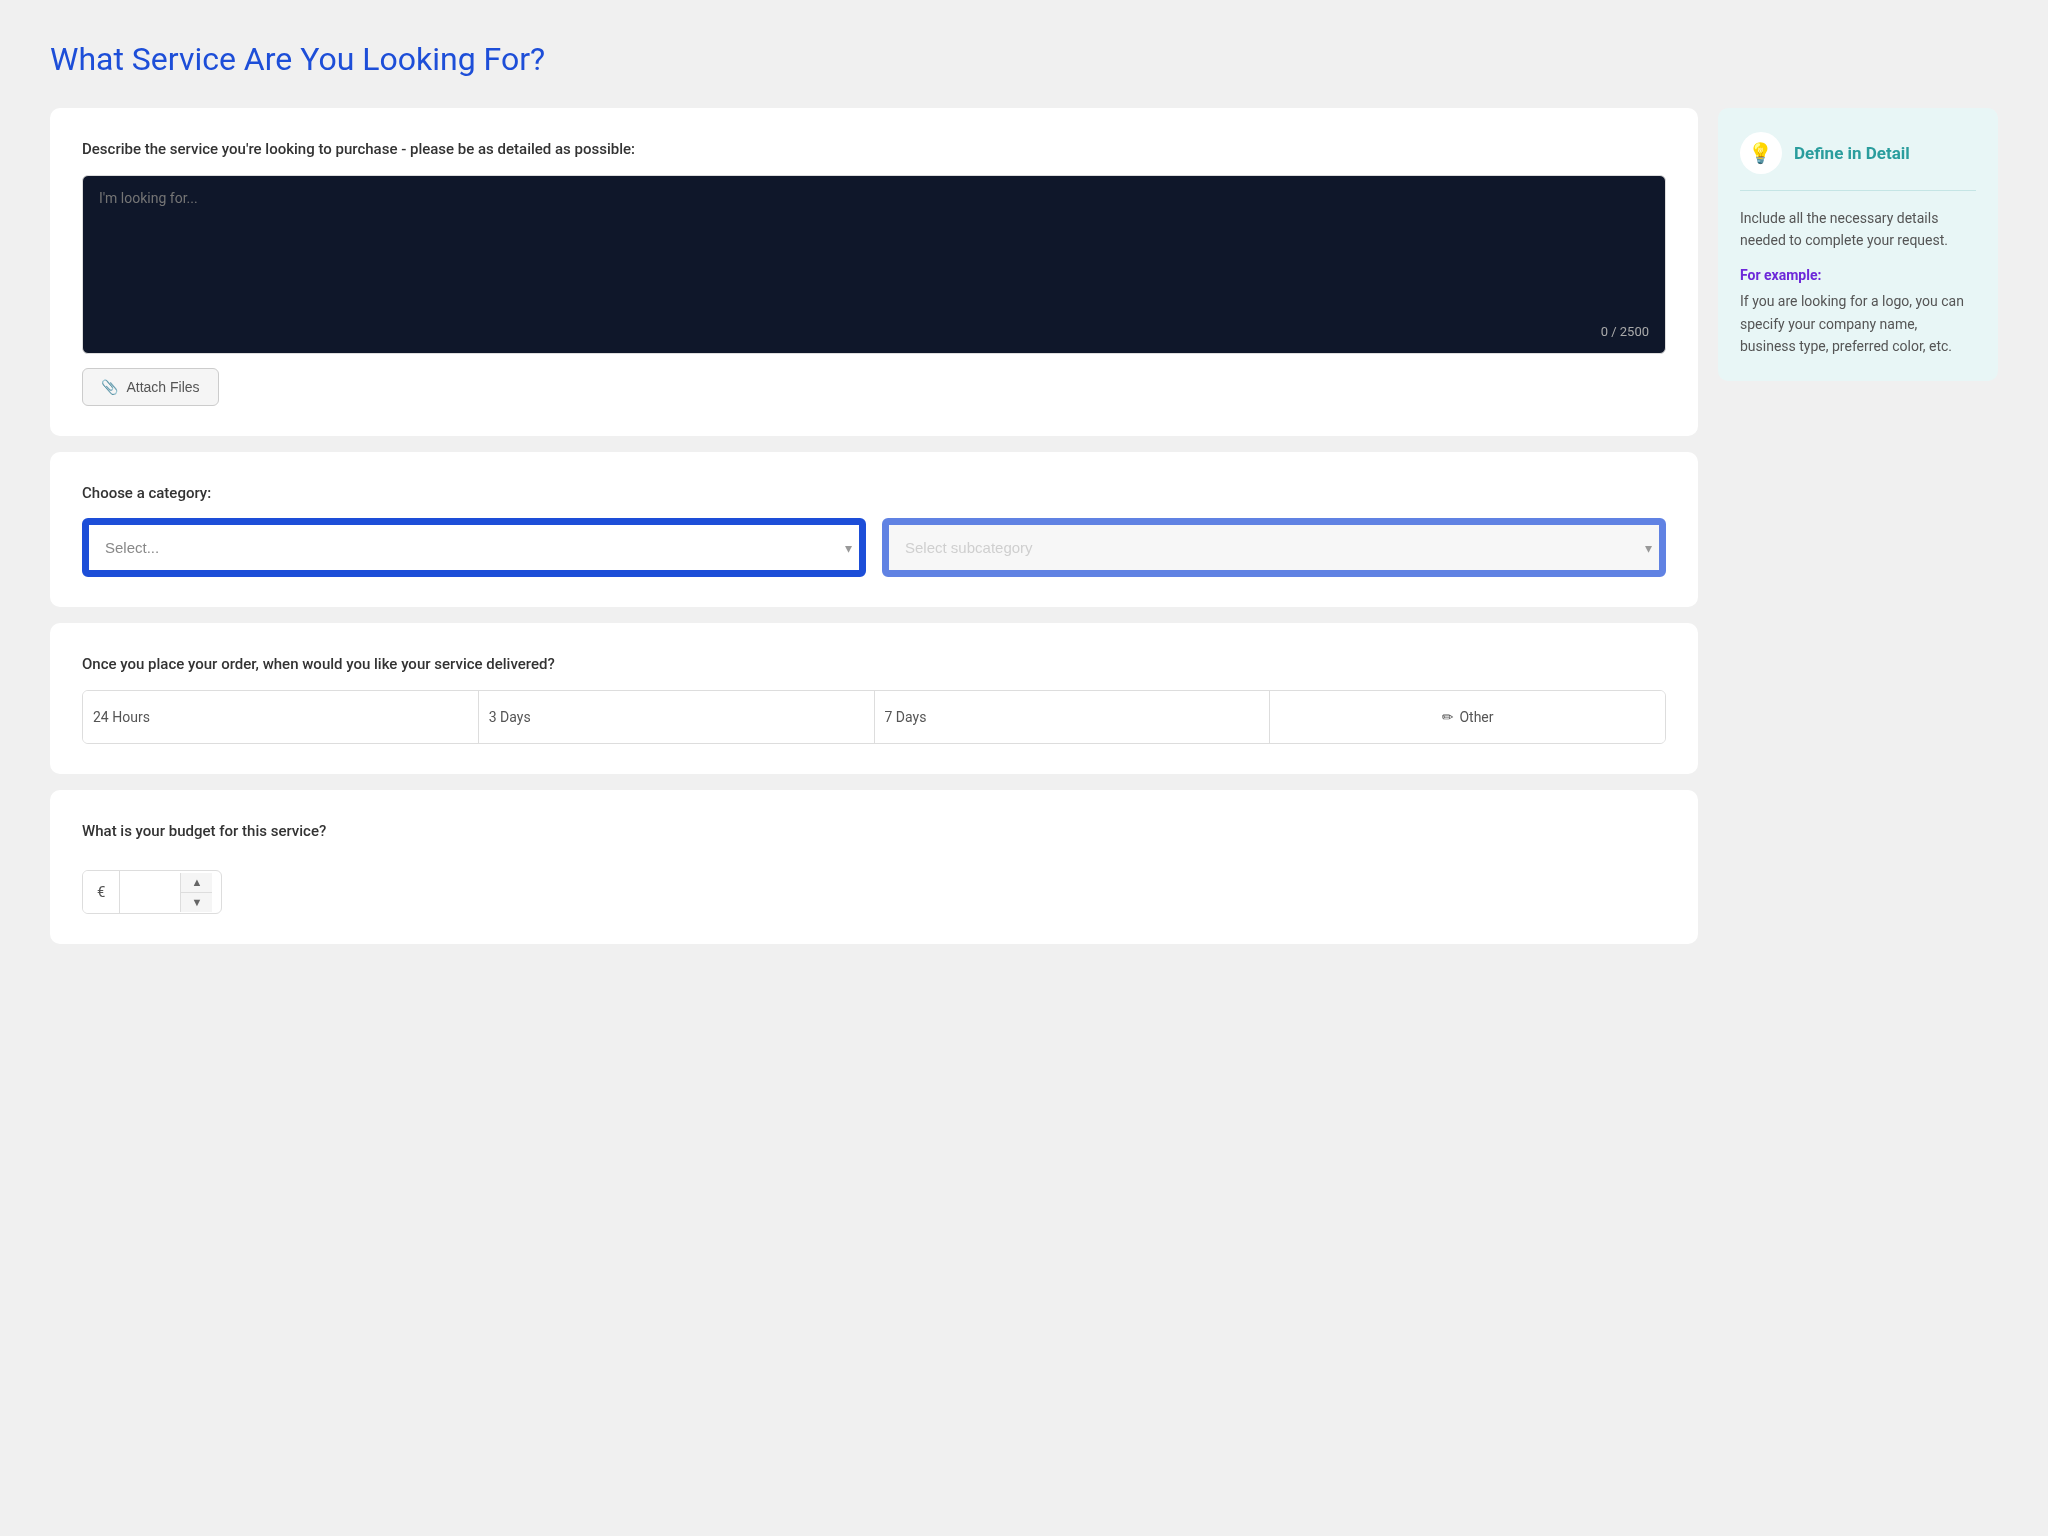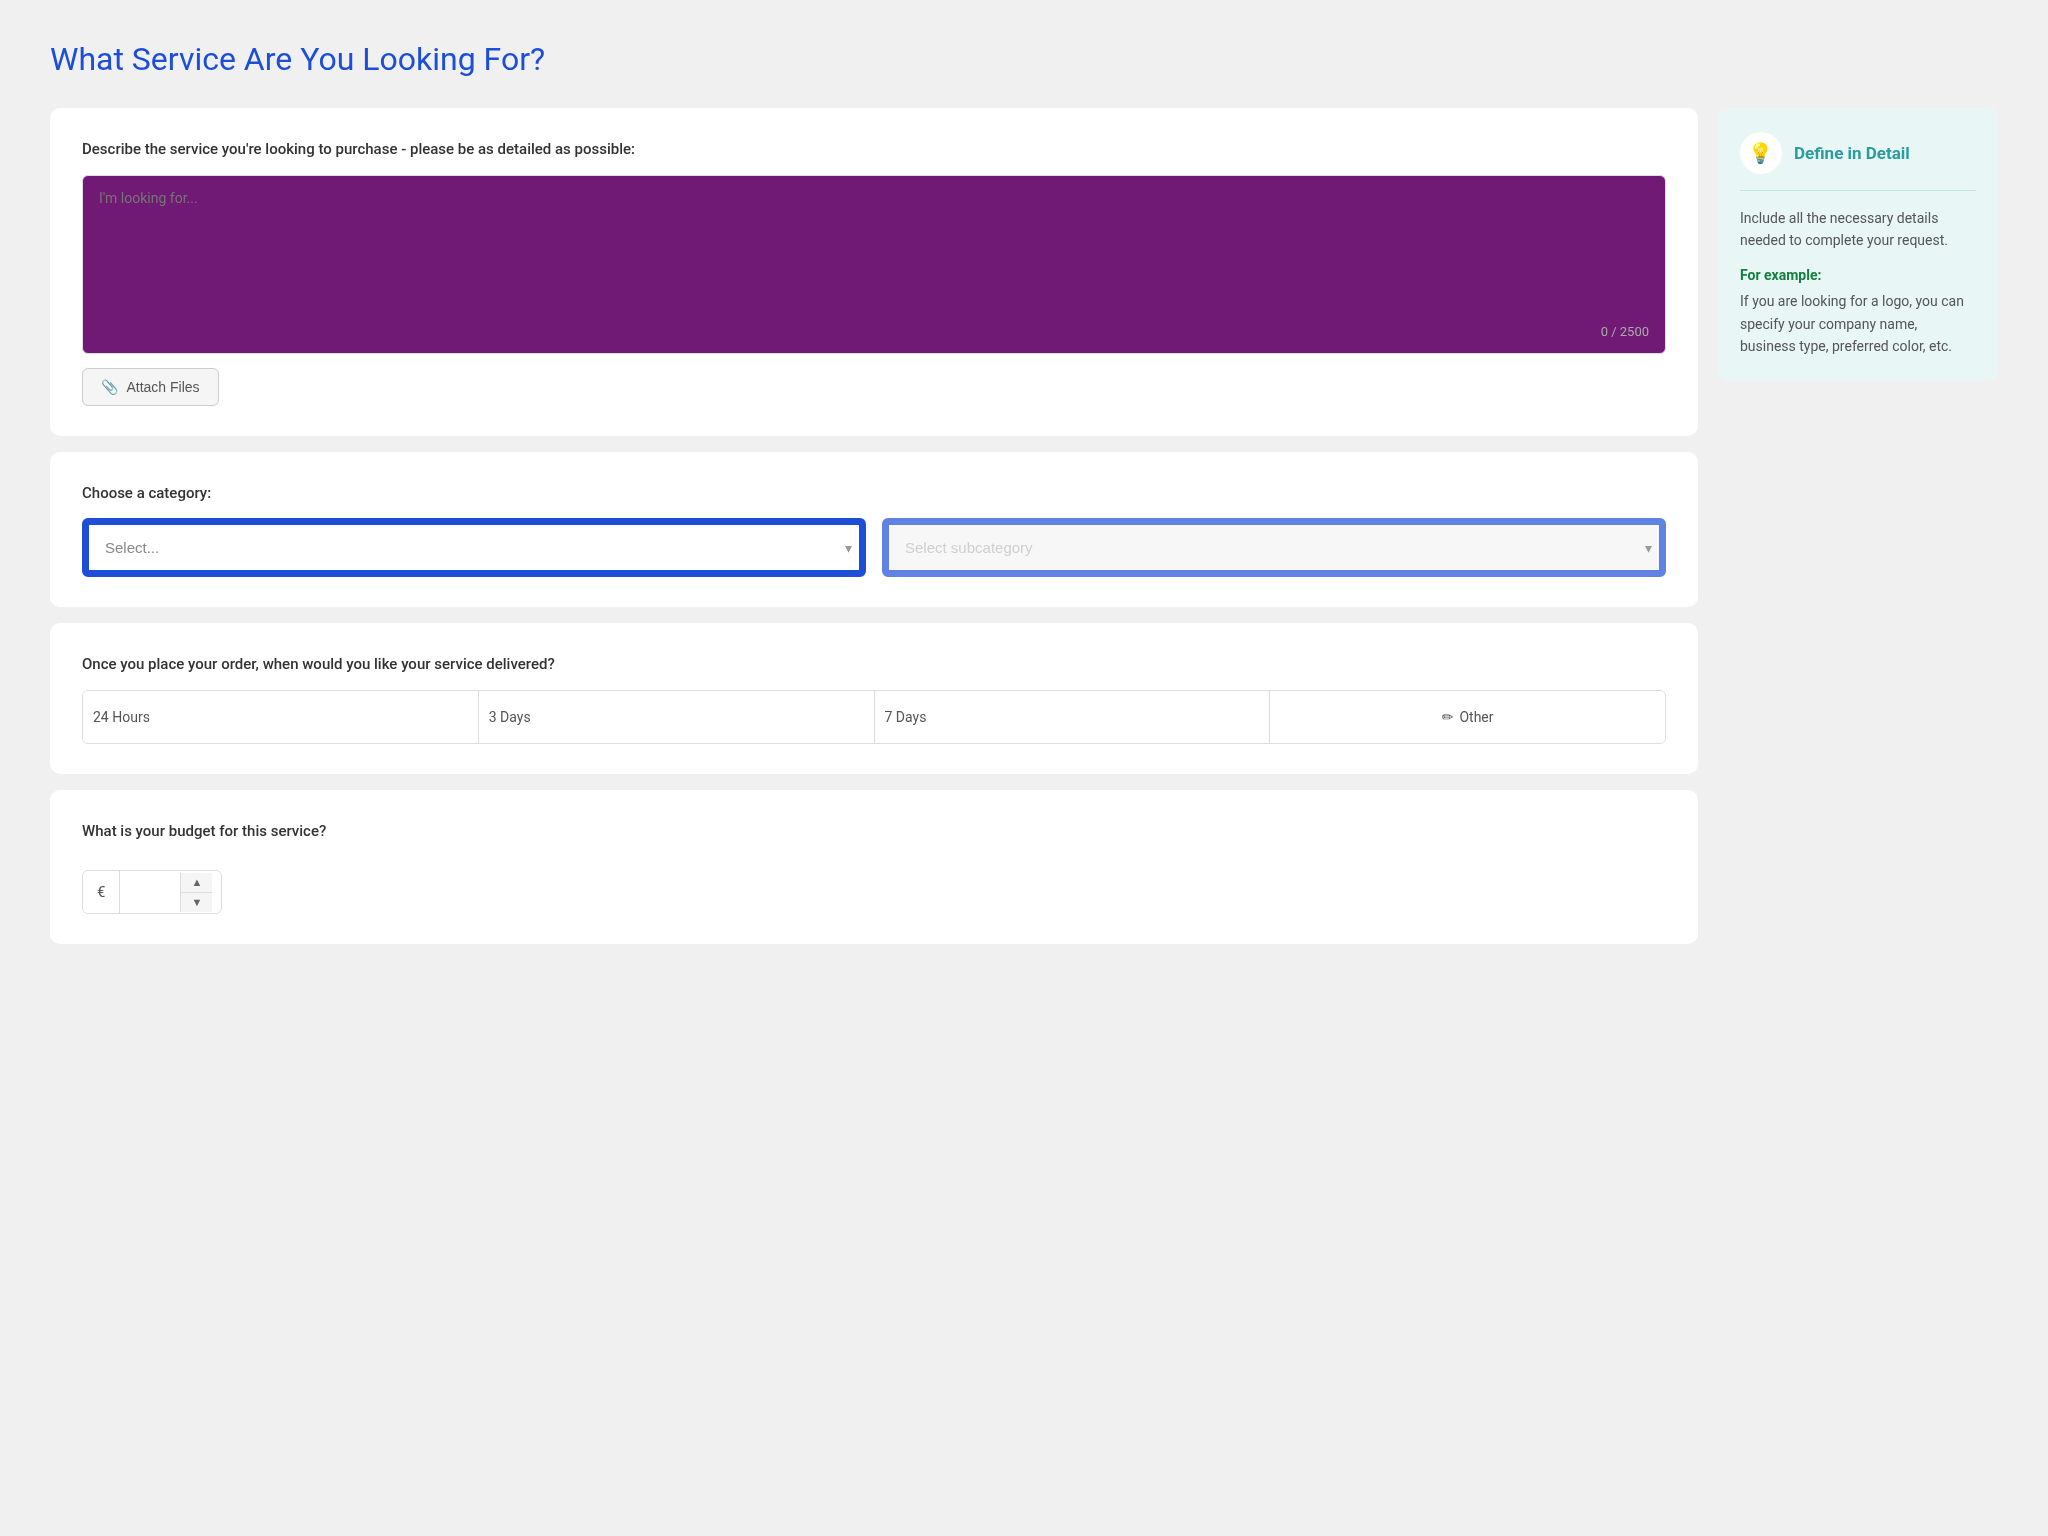--- a/index.html
+++ b/index.html
@@ -53,21 +53,21 @@
       color: #333;
       margin-bottom: 14px;
       line-height: 1.5;
     }
 
     .textarea-wrapper {
       border: 1px solid #ddd;
       border-radius: 6px;
       padding: 14px 16px;
       position: relative;
-      background: #701a75;
+      background: #0f172a;
     }
 
     .service-textarea {
       width: 100%;
       border: none;
       outline: none;
       resize: none;
       font-size: 14px;
       color: #aaa;
       font-family: inherit;
@@ -240,21 +240,21 @@
     }
 
     .info-panel-body {
       font-size: 14px;
       color: #555;
       line-height: 1.6;
     }
 
     .info-panel-example {
       font-weight: 700;
-      color: #15803d;
+      color: #6d28d9;
       margin-top: 12px;
       margin-bottom: 4px;
     }
   </style>
 </head>
 <body>
 
 <h1 class="page-title">What Service Are You Looking For?</h1>
 
 <div class="main-layout">

